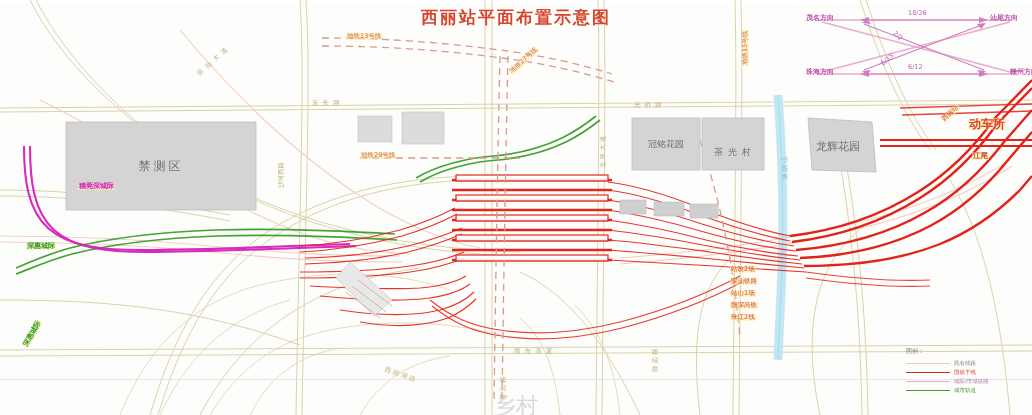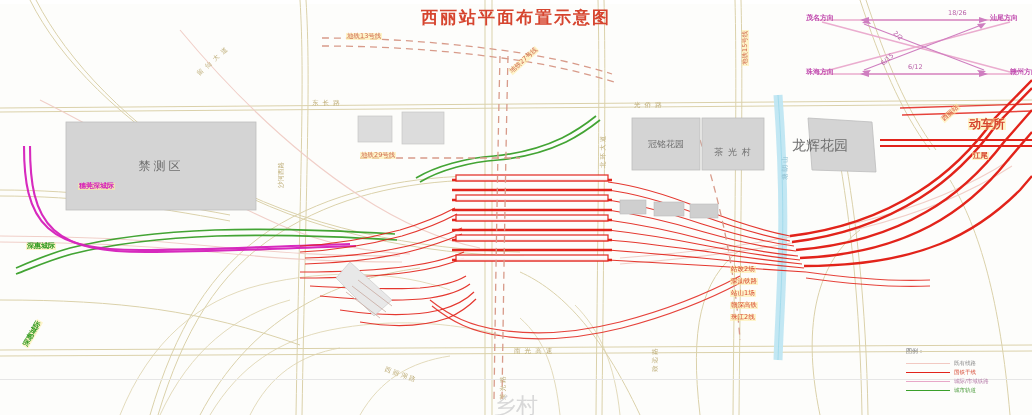--- a/index.html
+++ b/index.html
@@ -240,29 +240,29 @@
     <rect x="0" y="379" width="1032" height="1" fill="#e6e6e6"></rect>
   </svg>
 
   <div class="ttl">西丽站平面布置示意图</div>
 
   <div class="lbl" style="left:806px;top:15px;font-size:7px;color:#c24fb0;font-weight:bold;">茂名方向</div>
   <div class="lbl" style="left:990px;top:15px;font-size:7px;color:#c24fb0;font-weight:bold;">汕尾方向</div>
   <div class="lbl" style="left:806px;top:69px;font-size:7px;color:#c24fb0;font-weight:bold;">珠海方向</div>
   <div class="lbl" style="left:990px;top:69px;font-size:7px;color:#c24fb0;font-weight:bold;padding-left:20px;">赣州方向</div>
 
-  <div class="lbl" style="left:908px;top:10px;font-size:6.5px;color:#b85fa8;margin-left:40px;">18/26</div>
+  <div class="lbl" style="left:908px;top:10px;font-size:6.5px;color:#b85fa8;">18/26</div>
   <div class="lbl rot45" style="left:896px;top:30px;font-size:6.5px;color:#b85fa8;">2/2</div>
   <div class="lbl rotn45" style="left:880px;top:62px;font-size:6.5px;color:#b85fa8;">6/15</div>
   <div class="lbl" style="left:908px;top:64px;font-size:6.5px;color:#b85fa8;">6/12</div>
 
   <div class="blk" style="left:66px;top:122px;width:190px;height:88px;font-size:12px;">禁测区</div>
   <div class="blk" style="left:632px;top:118px;width:68px;height:52px;font-size:9px;letter-spacing:0;">冠铭花园</div>
   <div class="blk" style="left:702px;top:118px;width:62px;height:68px;font-size:9px;letter-spacing:1px;">茶 光 村</div>
-  <div class="blk" style="left:786px;top:120px;width:68px;height:52px;font-size:14px;letter-spacing:0;text-align:right;">龙辉花园</div>
+  <div class="blk" style="left:804px;top:120px;width:68px;height:52px;font-size:11px;letter-spacing:0;text-align:right;">龙辉花园</div>
 
   <div class="lbl hl" style="left:78px;top:183px;font-size:7px;color:#d51fbb;font-weight:bold;">穗莞深城际</div>
   <div class="lbl hl" style="left:26px;top:243px;font-size:7px;color:#2f9a22;font-weight:bold;">深惠城际</div>
   <div class="lbl hl rot60" style="left:22px;top:345px;font-size:7px;color:#2f9a22;font-weight:bold;">深惠城际</div>
 
   <div class="lbl hl" style="left:346px;top:33px;font-size:6.5px;color:#cf6a4f;text-align:right;">地铁13号线</div>
   <div class="lbl hl rotn45" style="left:508px;top:70px;font-size:6.5px;color:#cf6a4f;">地铁27号线</div>
   <div class="lbl hl" style="left:360px;top:152px;font-size:6.5px;color:#cf6a4f;">地铁29号线</div>
   <div class="lbl hl rot90" style="left:742px;top:66px;font-size:6.5px;color:#cf6a4f;">地铁15号线</div>
 

